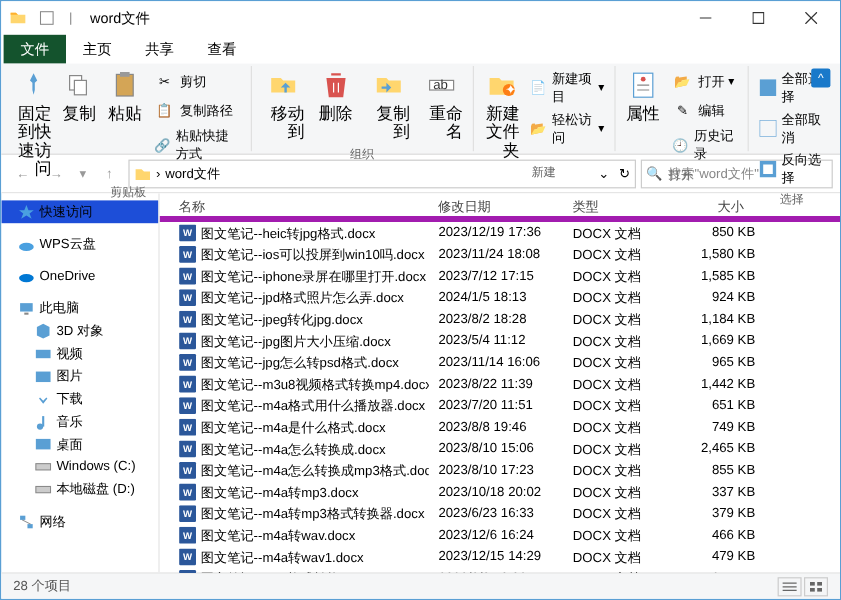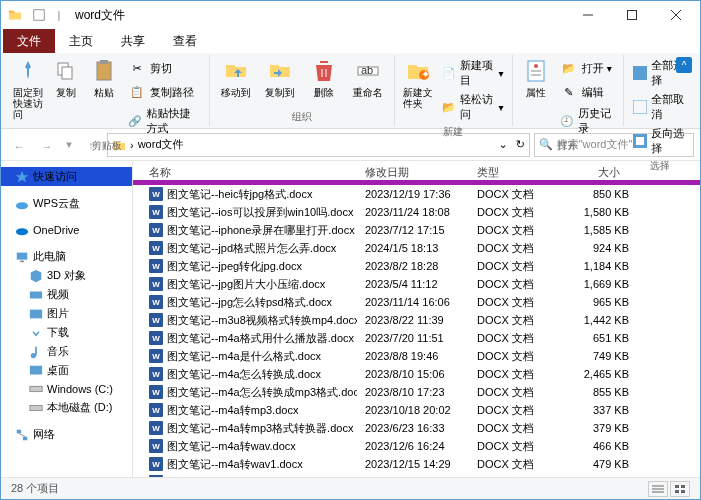--- a/index.html
+++ b/index.html
@@ -4,28 +4,28 @@
 <style>
 *{box-sizing:border-box;margin:0;padding:0;font-family:"Microsoft YaHei","Segoe UI",sans-serif;font-size:11px}
 body{width:701px;height:500px;background:#fff;display:flex;flex-direction:column;border:1px solid #5a9fd4;overflow:hidden}
 .titlebar{height:28px;background:#fff;display:flex;align-items:center;padding:0 2px}
 .tb-icon{width:16px;height:16px;margin:0 4px;display:flex;align-items:center;justify-content:center}
 .tb-title{margin-left:8px;font-size:12px}
 .tb-spacer{flex:1}
 .tb-btn{width:44px;height:28px;display:flex;align-items:center;justify-content:center;color:#333}
 .tabs{height:24px;background:#fff;display:flex;padding-left:2px;border-bottom:0}
 .tab{padding:4px 14px;font-size:12px;cursor:pointer}
-.tab.active{background:#7f1d1d;color:#fff}
+.tab.active{background:#14532d;color:#fff}
 .ribbon{height:76px;background:#f5f6f7;border-bottom:1px solid #ddd;display:flex;padding:2px 4px;position:relative}
 .ribbon-help{position:absolute;right:8px;top:4px;width:16px;height:16px;background:#1979ca;color:#fff;border-radius:2px;display:flex;align-items:center;justify-content:center;font-size:10px}
 .rgroup{display:flex;flex-direction:column;align-items:center;border-right:1px solid #e0e0e0;padding:0 6px 2px}
 .rgroup-body{flex:1;display:flex;align-items:flex-start;gap:4px}
 .rgroup-label{font-size:10px;color:#666;margin-top:2px}
 .rbtn-lg{width:40px;display:flex;flex-direction:column;align-items:center;gap:2px;padding:2px}
-.rbtn-lg span{font-size:10px;text-align:left;line-height:1.1}
+.rbtn-lg span{font-size:14px;text-align:right;line-height:1.1}
 .rbtn-sm{display:flex;align-items:center;gap:3px;padding:1px 2px;font-size:10px}
 .rcol{display:flex;flex-direction:column;gap:2px;padding-top:2px}
 .ric{width:20px;height:20px;display:flex;align-items:center;justify-content:center}
 .ric-lg{width:28px;height:28px}
 .addr{height:32px;display:flex;align-items:center;gap:4px;padding:3px 6px;background:#fff;border-bottom:1px solid #e5e5e5}
 .addr-nav{width:24px;height:24px;border-radius:2px;display:flex;align-items:center;justify-content:center;color:#999}
 .addr-bar{flex:1;height:24px;border:1px solid #ccc;display:flex;align-items:center;padding:0 4px;gap:4px;font-size:11px}
 .addr-search{width:160px;height:24px;border:1px solid #ccc;display:flex;align-items:center;padding:0 4px;gap:4px;color:#888;font-size:11px}
 .main{flex:1;display:flex;overflow:hidden}
 .tree{width:132px;border-right:1px solid #e5e5e5;padding:6px 0;overflow-y:auto}
@@ -148,34 +148,34 @@
             <svg width="24" height="24">
               <path fill="#ffd66e" d="M2 6h8l2 2h10v10H2z"></path>
               <path fill="#5a9fd4" d="M10 14l4-4 4 4h-3v4h-2v-4z"></path>
             </svg>
           </div>
           <span>移动到</span>
         </div>
       <div class="rbtn-lg">
           <div class="ric ric-lg">
             <svg width="24" height="24">
+              <path fill="#d9534f" d="M8 2l8 0 0 2-8 0z M4 6h16l-2 16H6z"></path>
+              <path stroke="#fff" d="M10 10v8M14 10v8"></path>
+            </svg>
+          </div>
+          <span>删除</span>
+        </div>
+      <div class="rbtn-lg">
+          <div class="ric ric-lg">
+            <svg width="24" height="24">
               <path fill="#ffd66e" d="M2 6h8l2 2h10v10H2z"></path>
               <path fill="#5a9fd4" d="M10 10l4 4-4 4v-3H6v-2h4z"></path>
             </svg>
           </div>
           <span>复制到</span>
-        </div>
-      <div class="rbtn-lg">
-          <div class="ric ric-lg">
-            <svg width="24" height="24">
-              <path fill="#d9534f" d="M8 2l8 0 0 2-8 0z M4 6h16l-2 16H6z"></path>
-              <path stroke="#fff" d="M10 10v8M14 10v8"></path>
-            </svg>
-          </div>
-          <span>删除</span>
         </div>
       <div class="rbtn-lg">
           <div class="ric ric-lg">
             <svg width="24" height="24">
               <rect x="2" y="8" width="20" height="8" fill="#fff" stroke="#888"></rect>
               <text x="5" y="15" font-size="8" fill="#333">ab</text>
             </svg>
           </div>
           <span>重命名</span>
         </div>

